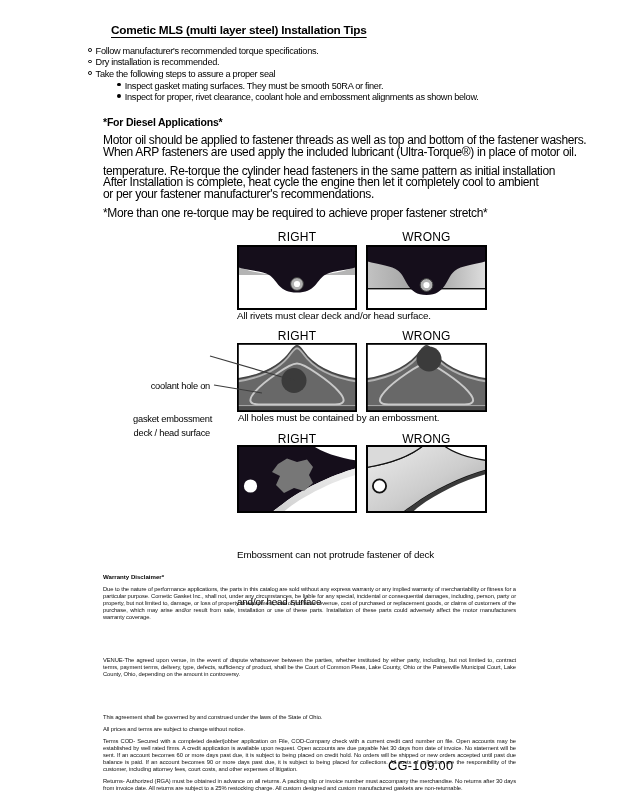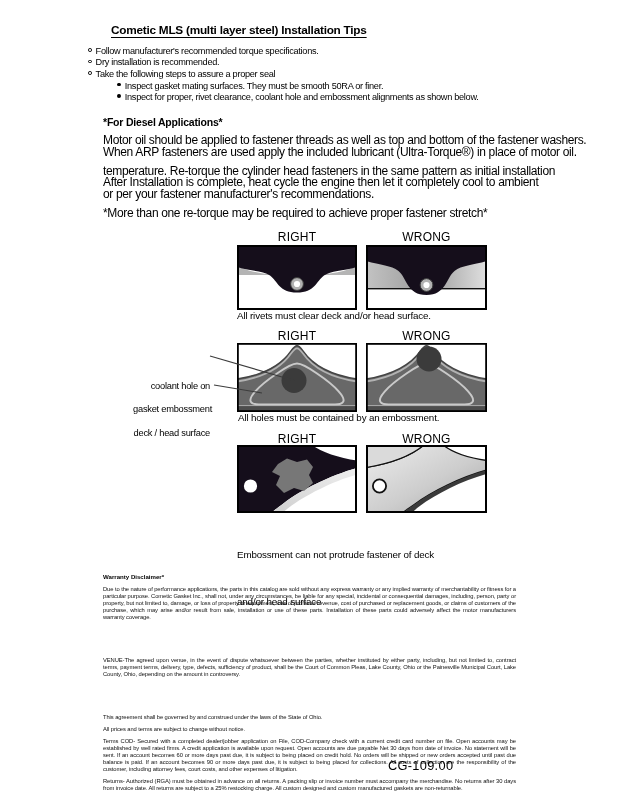--- a/index.html
+++ b/index.html
@@ -117,21 +117,21 @@
 
   <div class="caption" style="left:237px; top:311px;">All rivets must clear deck and/or head surface.</div>
 
   <div class="dlabel" style="left:237px; top:329px; width:120px;">RIGHT</div>
   <div class="dlabel" style="left:366px; top:329px; width:121px;">WRONG</div>
 
   <div class="callout" style="left:120px; top:345px; width:90px;">
     <span class="disc-line">coolant hole on</span>
     <span class="disc-line">deck / head surface</span>
   </div>
-  <div class="callout" style="left:112px; top:368px; width:100px;">
+  <div class="callout" style="left:112px; top:378px; width:100px;">
     <span class="disc-line">gasket embossment</span>
   </div>
 
   <svg class="dbox" style="left:237px; top:343px;" width="120" height="69" viewBox="0 0 120 69">
     <rect width="120" height="69" fill="#ffffff"></rect>
     <path d="M0,69 L0,36 C27,32 45,21 54,8 C57,3.8 58.8,2.8 60,2.8 C61.2,2.8 63,3.8 66,8 C75,21 93,32 120,36 L120,69 Z" fill="#686868" stroke="#444" stroke-width="1.4"></path>
     <path d="M0,38.5 C27,34.5 45,23.5 54,10.5 C57,6.3 58.8,5.3 60,5.3 C61.2,5.3 63,6.3 66,10.5 C75,23.5 93,34.5 120,38.5" fill="none" stroke="#b2b2b2" stroke-width="1.8"></path>
     <path d="M14,59 C11,55 20,44 40,30.5 C50,23.5 56,20.5 60,20.5 C64,20.5 70,23.5 80,30.5 C100,44 109,55 106,59 C105,60.6 102,61.4 98,61.4 L22,61.4 C18,61.4 15,60.6 14,59 Z" fill="none" stroke="#c9c9c9" stroke-width="2"></path>
     <rect x="1" y="62.2" width="118" height="1" fill="#b5b5b5"></rect>
     <rect x="1" y="63.2" width="118" height="4.8" fill="#4d4d4d"></rect>

